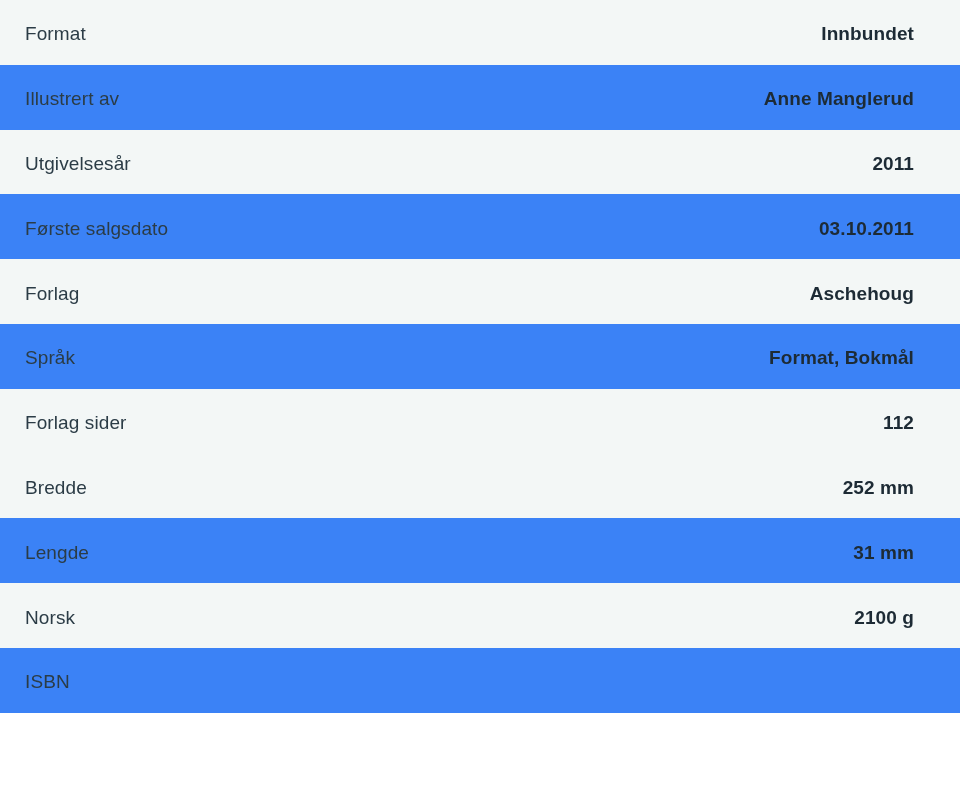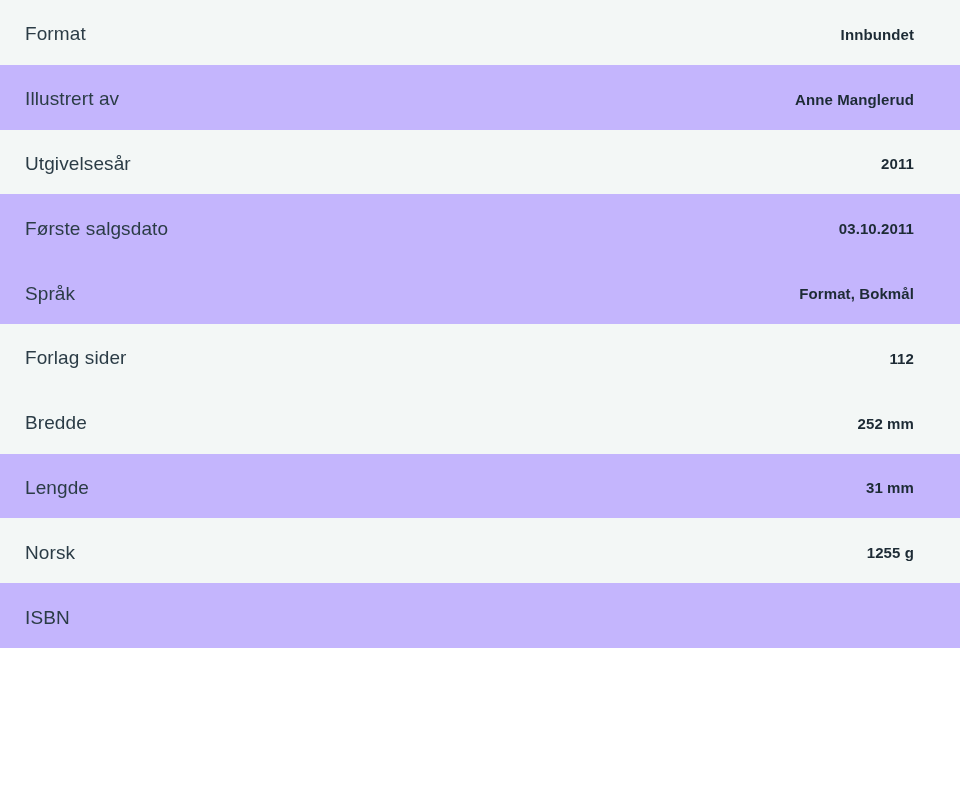--- a/index.html
+++ b/index.html
@@ -24,31 +24,31 @@
     align-items: center;
     justify-content: space-between;
     height: 64.8px;
     box-sizing: border-box;
     padding: 4px 46px 0 25px;
   }
   .spec-row.shaded {
     background: #f3f7f6;
   }
   .spec-row.plain {
-    background: #c4b5fd;
+    background: #3b82f6;
   }
   .spec-label {
     font-size: 19px;
     font-weight: 400;
     color: #2b3c46;
     letter-spacing: 0.1px;
     white-space: nowrap;
   }
   .spec-value {
-    font-size: 15px;
+    font-size: 19px;
     font-weight: 700;
     color: #1d2b35;
     letter-spacing: 0.1px;
     white-space: nowrap;
     text-align: right;
   }
 </style>
 </head>
 <body>
 
@@ -67,20 +67,24 @@
   <div class="spec-row shaded">
     <span class="spec-label">Utgivelsesår</span>
     <span class="spec-value">2011</span>
   </div>
 
   <div class="spec-row plain">
     <span class="spec-label">Første salgsdato</span>
     <span class="spec-value">03.10.2011</span>
   </div>
 
+  <div class="spec-row shaded">
+    <span class="spec-label">Forlag</span>
+    <span class="spec-value">Aschehoug</span>
+  </div>
 
   <div class="spec-row plain">
     <span class="spec-label">Språk</span>
     <span class="spec-value">Format, Bokmål</span>
   </div>
 
   <div class="spec-row shaded">
     <span class="spec-label">Forlag sider</span>
     <span class="spec-value">112</span>
   </div>
@@ -91,20 +95,20 @@
     <span class="spec-value">252 mm</span>
   </div>
 
   <div class="spec-row plain">
     <span class="spec-label">Lengde</span>
     <span class="spec-value">31 mm</span>
   </div>
 
   <div class="spec-row shaded">
     <span class="spec-label">Norsk</span>
-    <span class="spec-value">1255 g</span>
+    <span class="spec-value">2100 g</span>
   </div>
 
   <div class="spec-row plain">
     <span class="spec-label">ISBN</span>
   </div>
 
 </div>
 
 </body></html>

